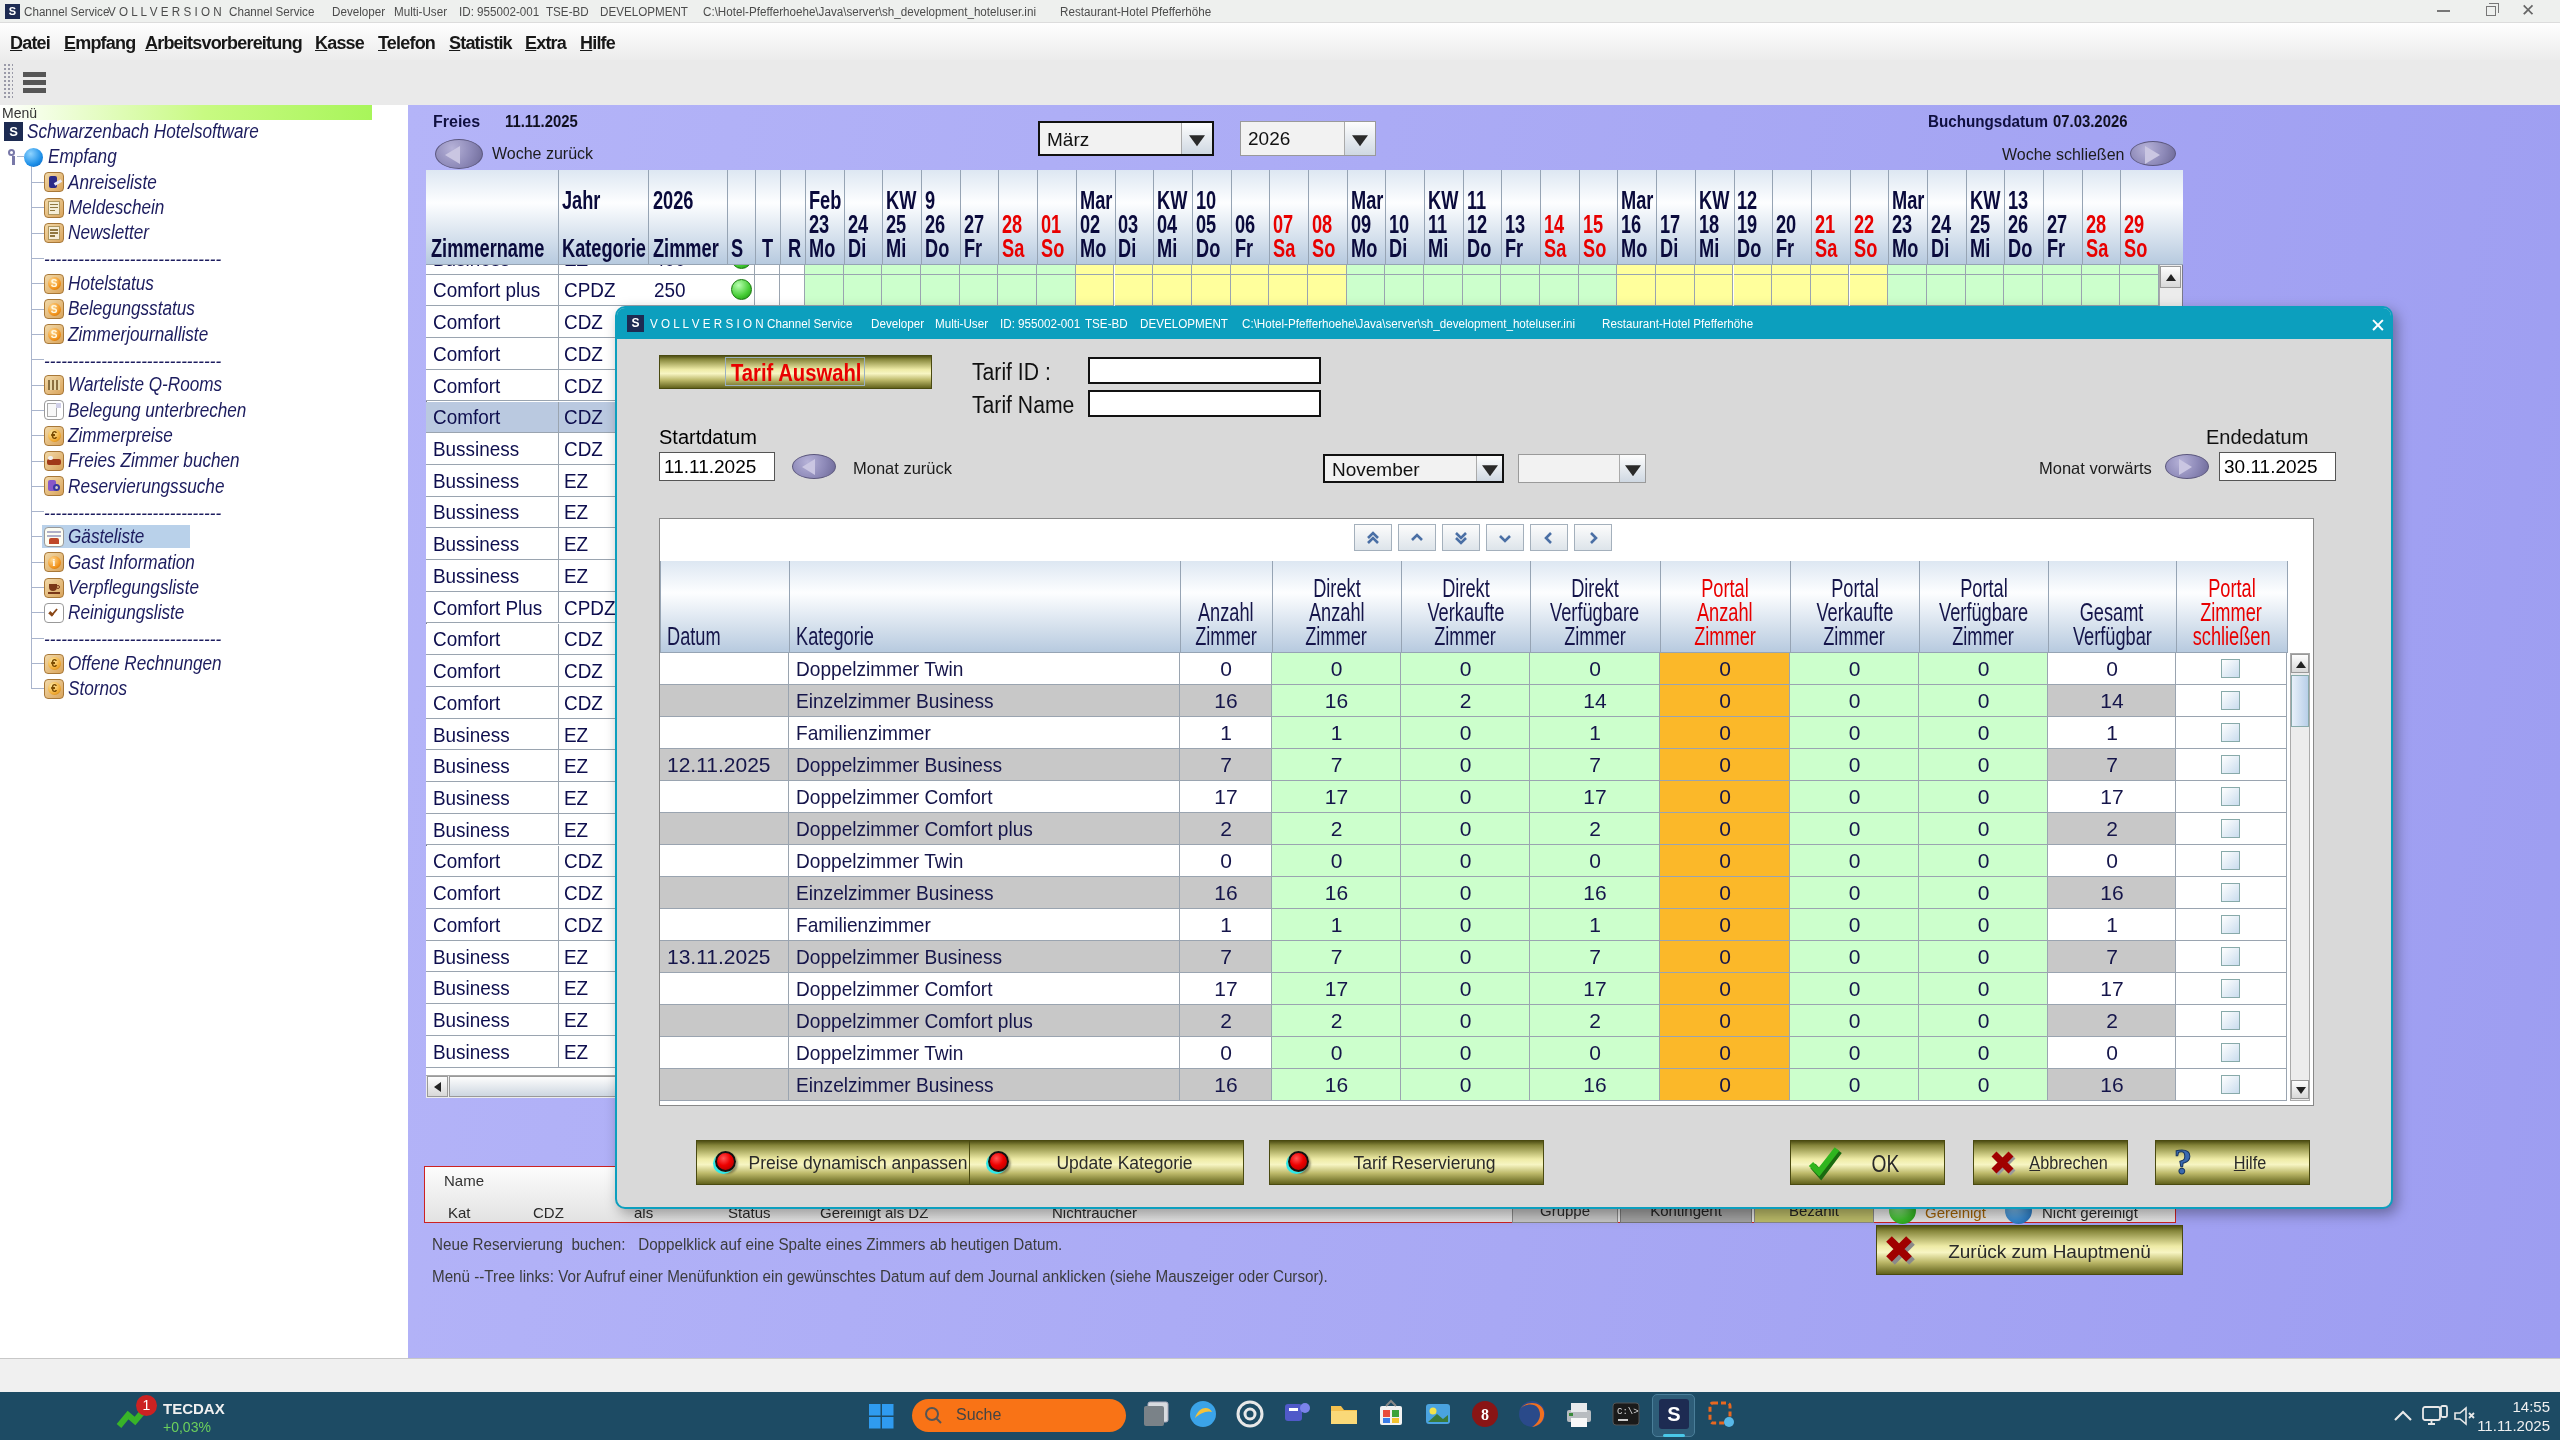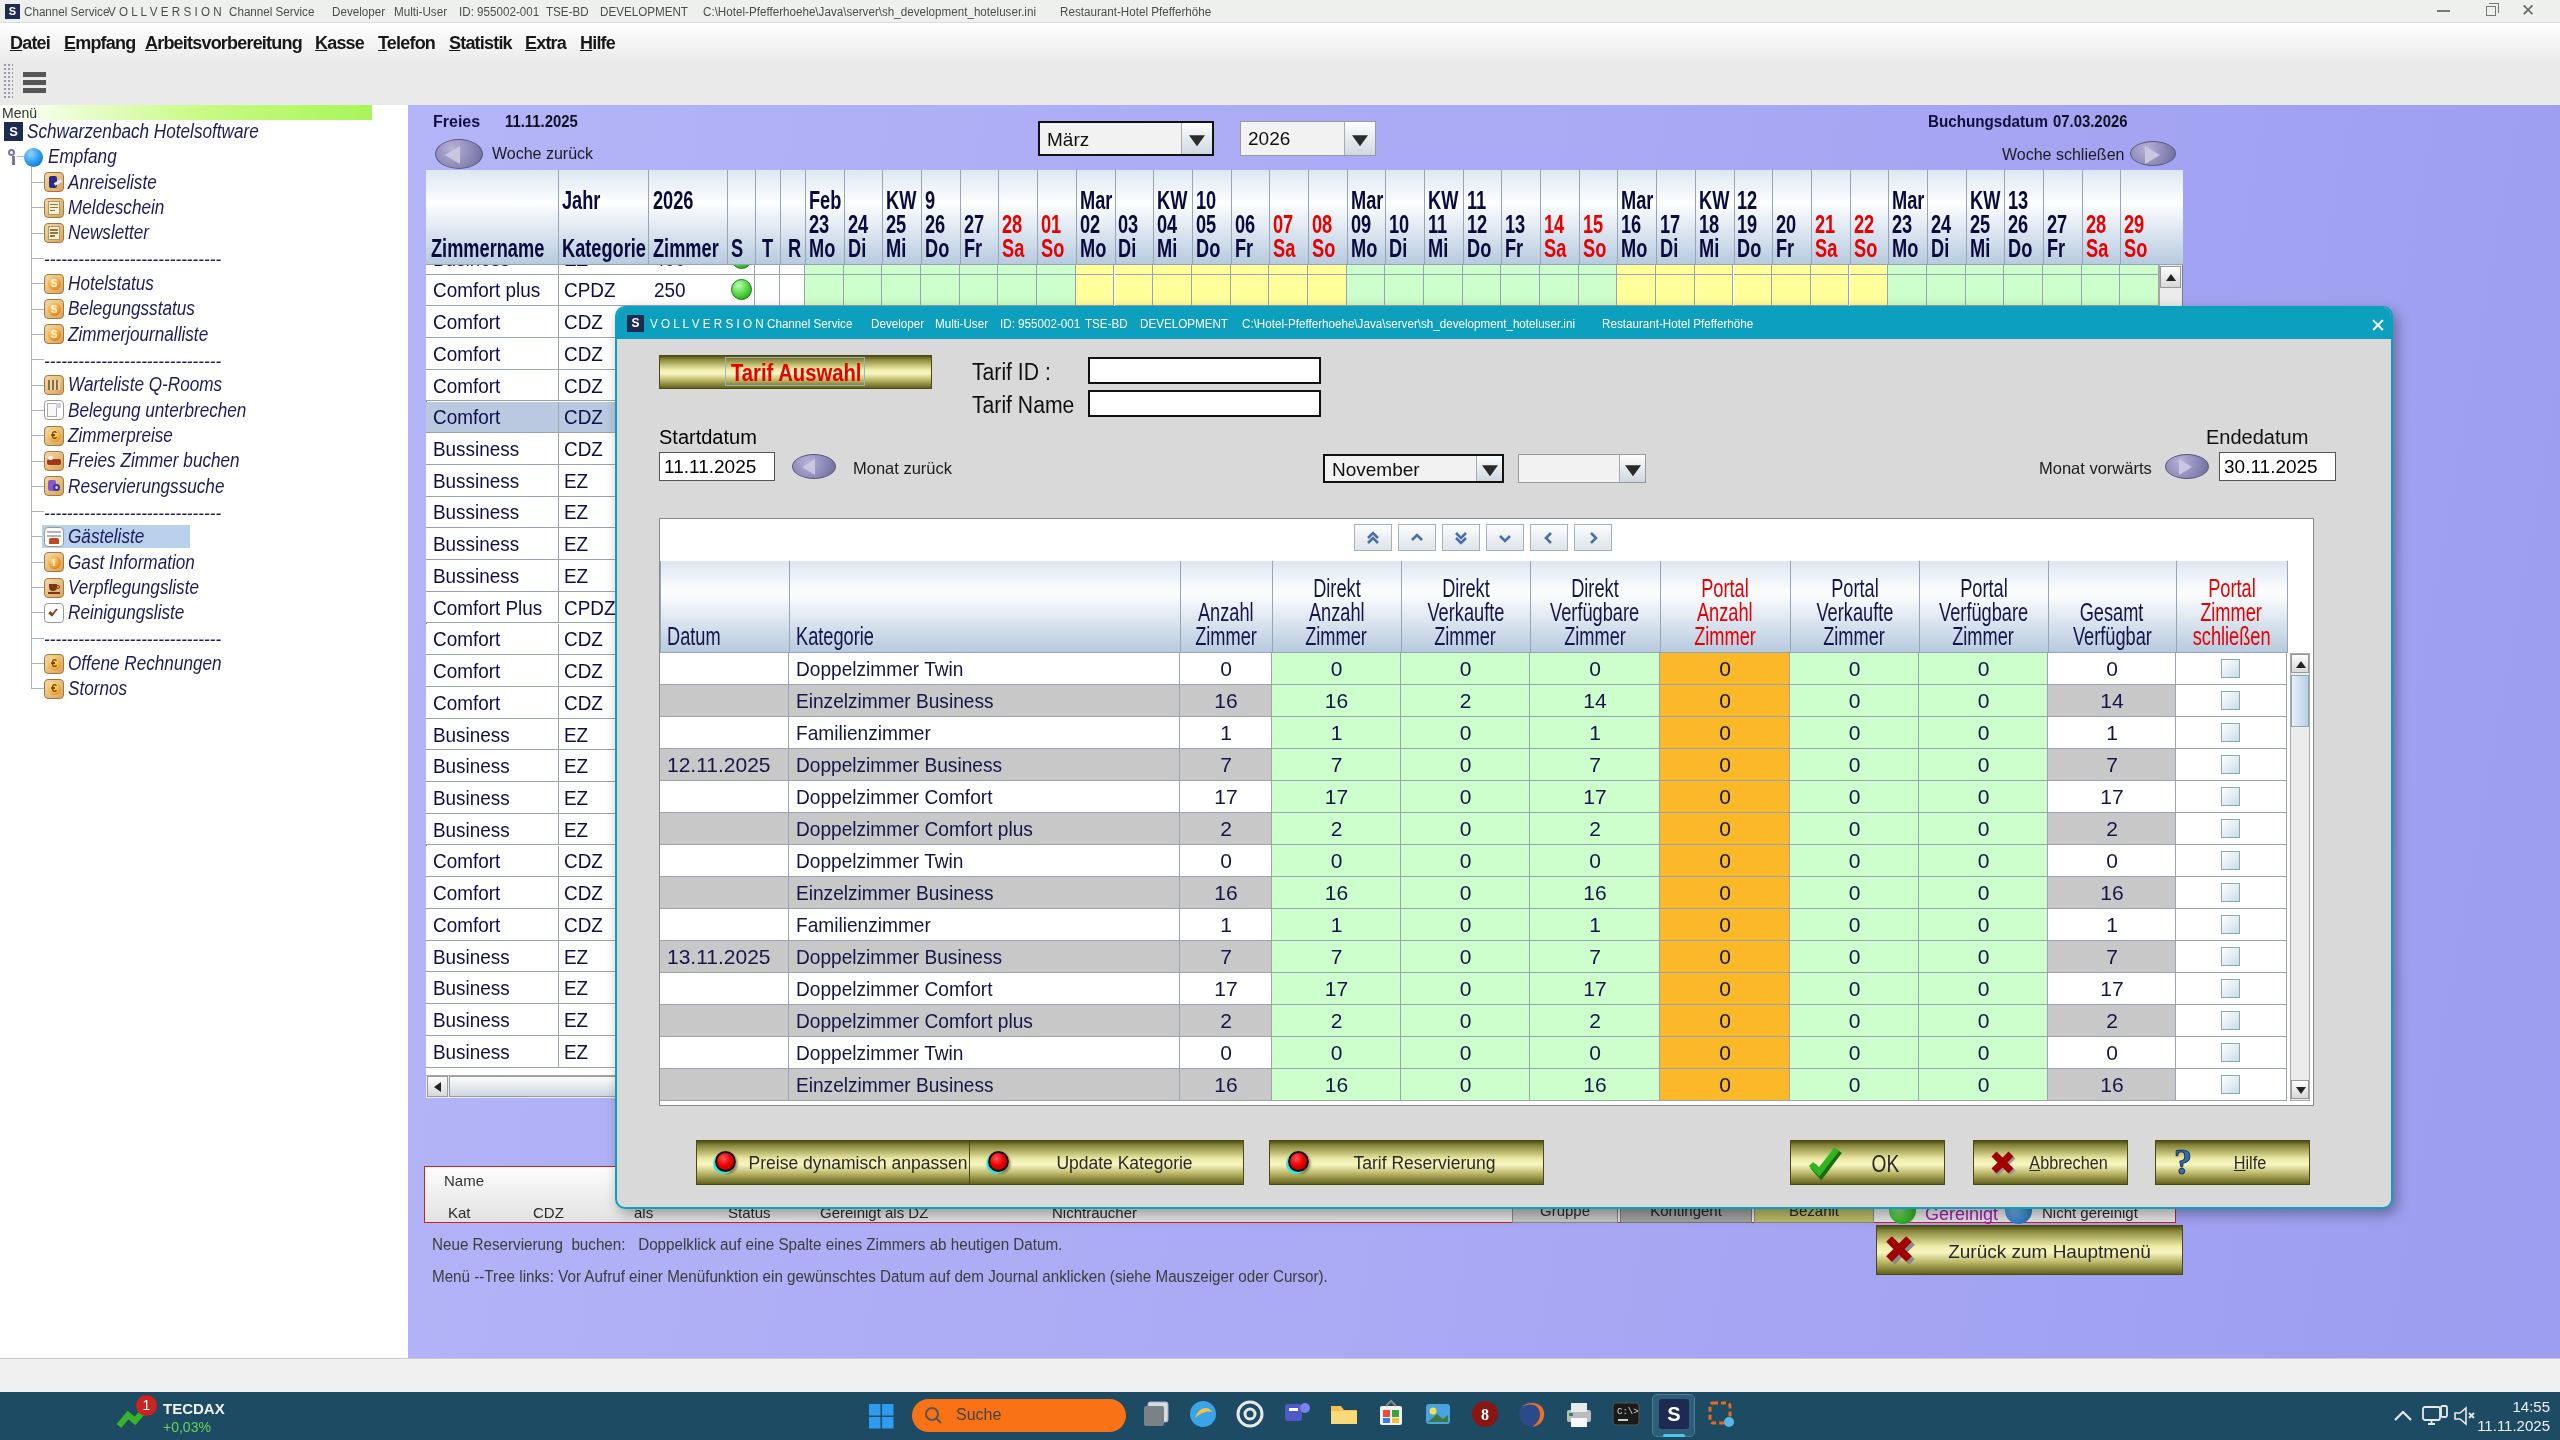--- a/index.html
+++ b/index.html
@@ -551,21 +551,21 @@
 <div class="abs sx" style="left:448px;top:1204px;font-size:15px;color:#2a2a2a;">Kat</div>
 <div class="abs sx" style="left:533px;top:1204px;font-size:15px;color:#2a2a2a;">CDZ</div>
 <div class="abs sx" style="left:634px;top:1204px;font-size:15px;color:#2a2a2a;">als</div>
 <div class="abs sx" style="left:728px;top:1204px;font-size:15px;color:#2a2a2a;">Status</div>
 <div class="abs sx" style="left:820px;top:1204px;font-size:15px;color:#2a2a2a;">Gereinigt als DZ</div>
 <div class="abs sx" style="left:1052px;top:1204px;font-size:15px;color:#2a2a2a;">Nichtraucher</div>
 <div class="abs" style="left:1512px;top:1196px;width:106px;height:27px;background:#c6c6c6;border:1px solid #888;text-align:center;font-size:15px;color:#2a2a2a;line-height:27px;">Gruppe</div>
 <div class="abs" style="left:1620px;top:1196px;width:132px;height:27px;background:#a2a2a2;border:1px solid #777;text-align:center;font-size:15px;color:#222;line-height:27px;">Kontingent</div>
 <div class="abs" style="left:1754px;top:1196px;width:120px;height:27px;background:#bcbc69;border:1px solid #888;text-align:center;font-size:15px;color:#222;line-height:27px;">Bezahlt</div>
 <div class="abs" style="left:1889px;top:1197px;width:27px;height:27px;border-radius:50%;background:radial-gradient(circle at 35% 28%,#a8f0a0,#3cba2c 60%,#1a8a10);"></div>
-<div class="abs sx" style="left:1925px;top:1204px;font-size:18px;color:#a21caf;">Gereinigt</div>
+<div class="abs sx" style="left:1925px;top:1204px;font-size:15px;color:#a16207;">Gereinigt</div>
 <div class="abs" style="left:2005px;top:1197px;width:27px;height:27px;border-radius:50%;background:radial-gradient(circle at 35% 28%,#90c8f0,#3888cc 60%,#1858a0);"></div>
 <div class="abs sx" style="left:2042px;top:1204px;font-size:15px;color:#2a2a2a;">Nicht gereinigt</div>
 <div class="abs sx" style="left:432px;top:1236px;font-size:16px;color:#3c3c3c;transform:scaleX(0.95);">Neue Reservierung&nbsp; buchen:&nbsp;&nbsp; Doppelklick auf eine Spalte eines Zimmers ab heutigen Datum.</div>
 <div class="abs sx" style="left:432px;top:1268px;font-size:16px;color:#3c3c3c;transform:scaleX(0.95);">Menü --Tree links: Vor Aufruf einer Menüfunktion ein gewünschtes Datum auf dem Journal anklicken (siehe Mauszeiger oder Cursor).</div>
 <div class="abs gold" style="left:1876px;top:1225px;width:307px;height:50px;"></div>
 <div class="abs" style="left:1884px;top:1234px;width:32px;height:32px;"><svg width="32" height="32">
       <path d="M8 8 L28 28 M28 8 L8 28" stroke="#8a8a8a" stroke-width="8"></path>
       <path d="M5 5 L25 25 M25 5 L5 25" stroke="#a00000" stroke-width="8"></path>
     </svg></div>
 <div class="abs" style="left:1916px;top:1241px;width:267px;text-align:center;font-size:19px;color:#2a2a2a;">Zurück zum Hauptmenü</div>

